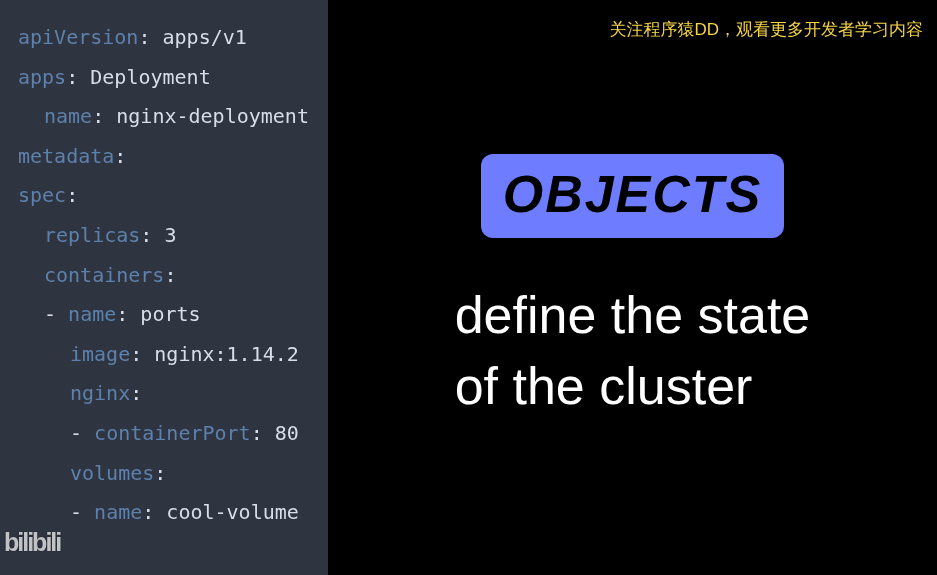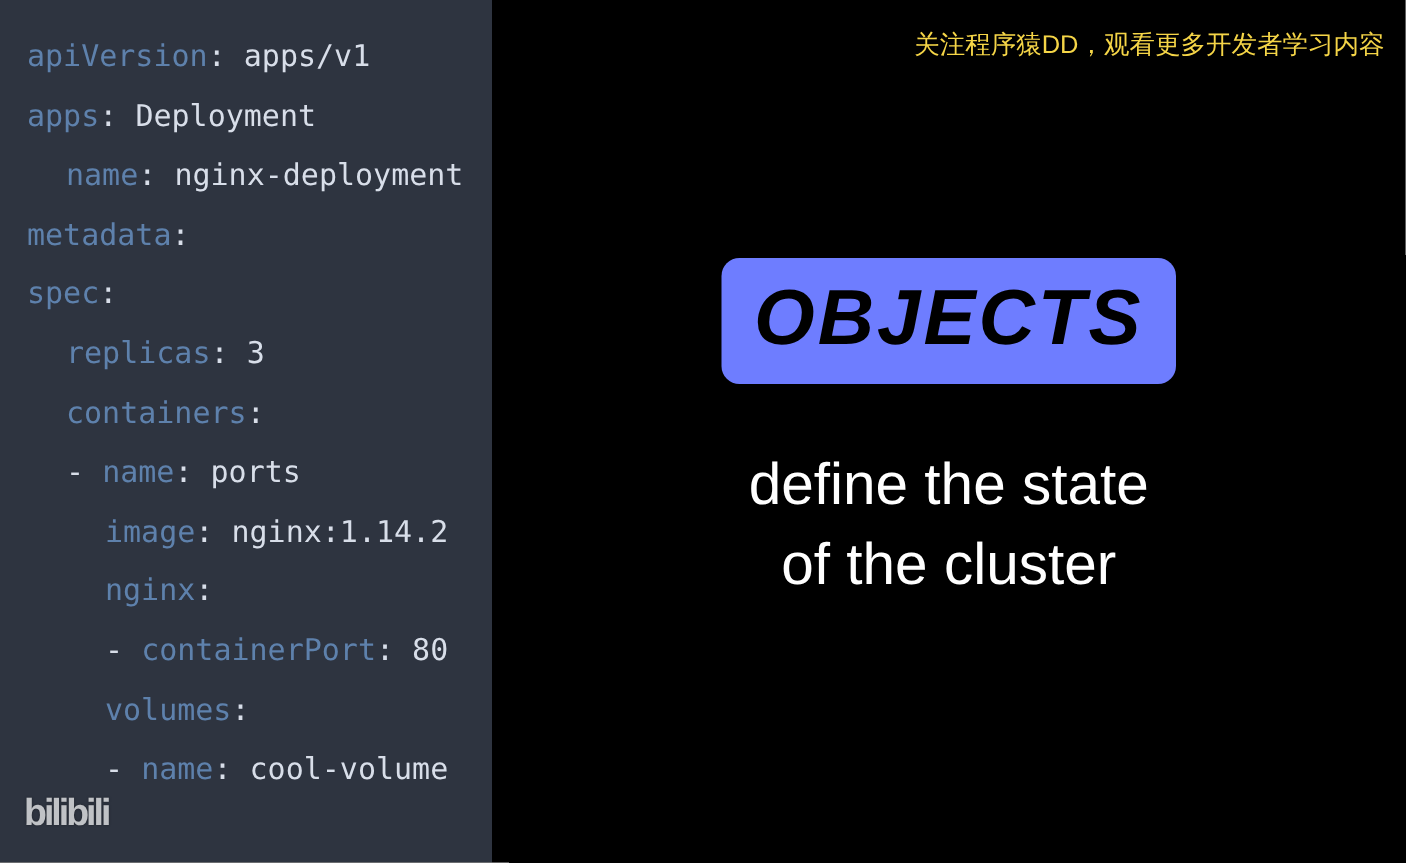--- a/index.html
+++ b/index.html
@@ -54,29 +54,28 @@
       font-size: 52px;
       font-style: italic;
       letter-spacing: 2px;
       padding: 10px 22px 14px 22px;
       margin-bottom: 42px;
       border-radius: 12px;
     }
     .subtitle {
       color: #ffffff;
       font-family: 'Helvetica Neue', Arial, sans-serif;
-      font-size: 39px;
+      font-size: 52px;
       font-weight: 300;
-      text-align: center;
       line-height: 1.35;
     }
     .bilibili-logo {
       position: absolute;
       bottom: 8px;
-      left: 16px;
+      left: 4px;
       color: #ffffff;
       font-family: Arial, sans-serif;
       font-size: 25px;
       font-weight: 700;
       letter-spacing: -2px;
       opacity: 0.7;
       text-shadow: 0 0 2px rgba(0,0,0,0.5);
     }
   </style>
 </head>

